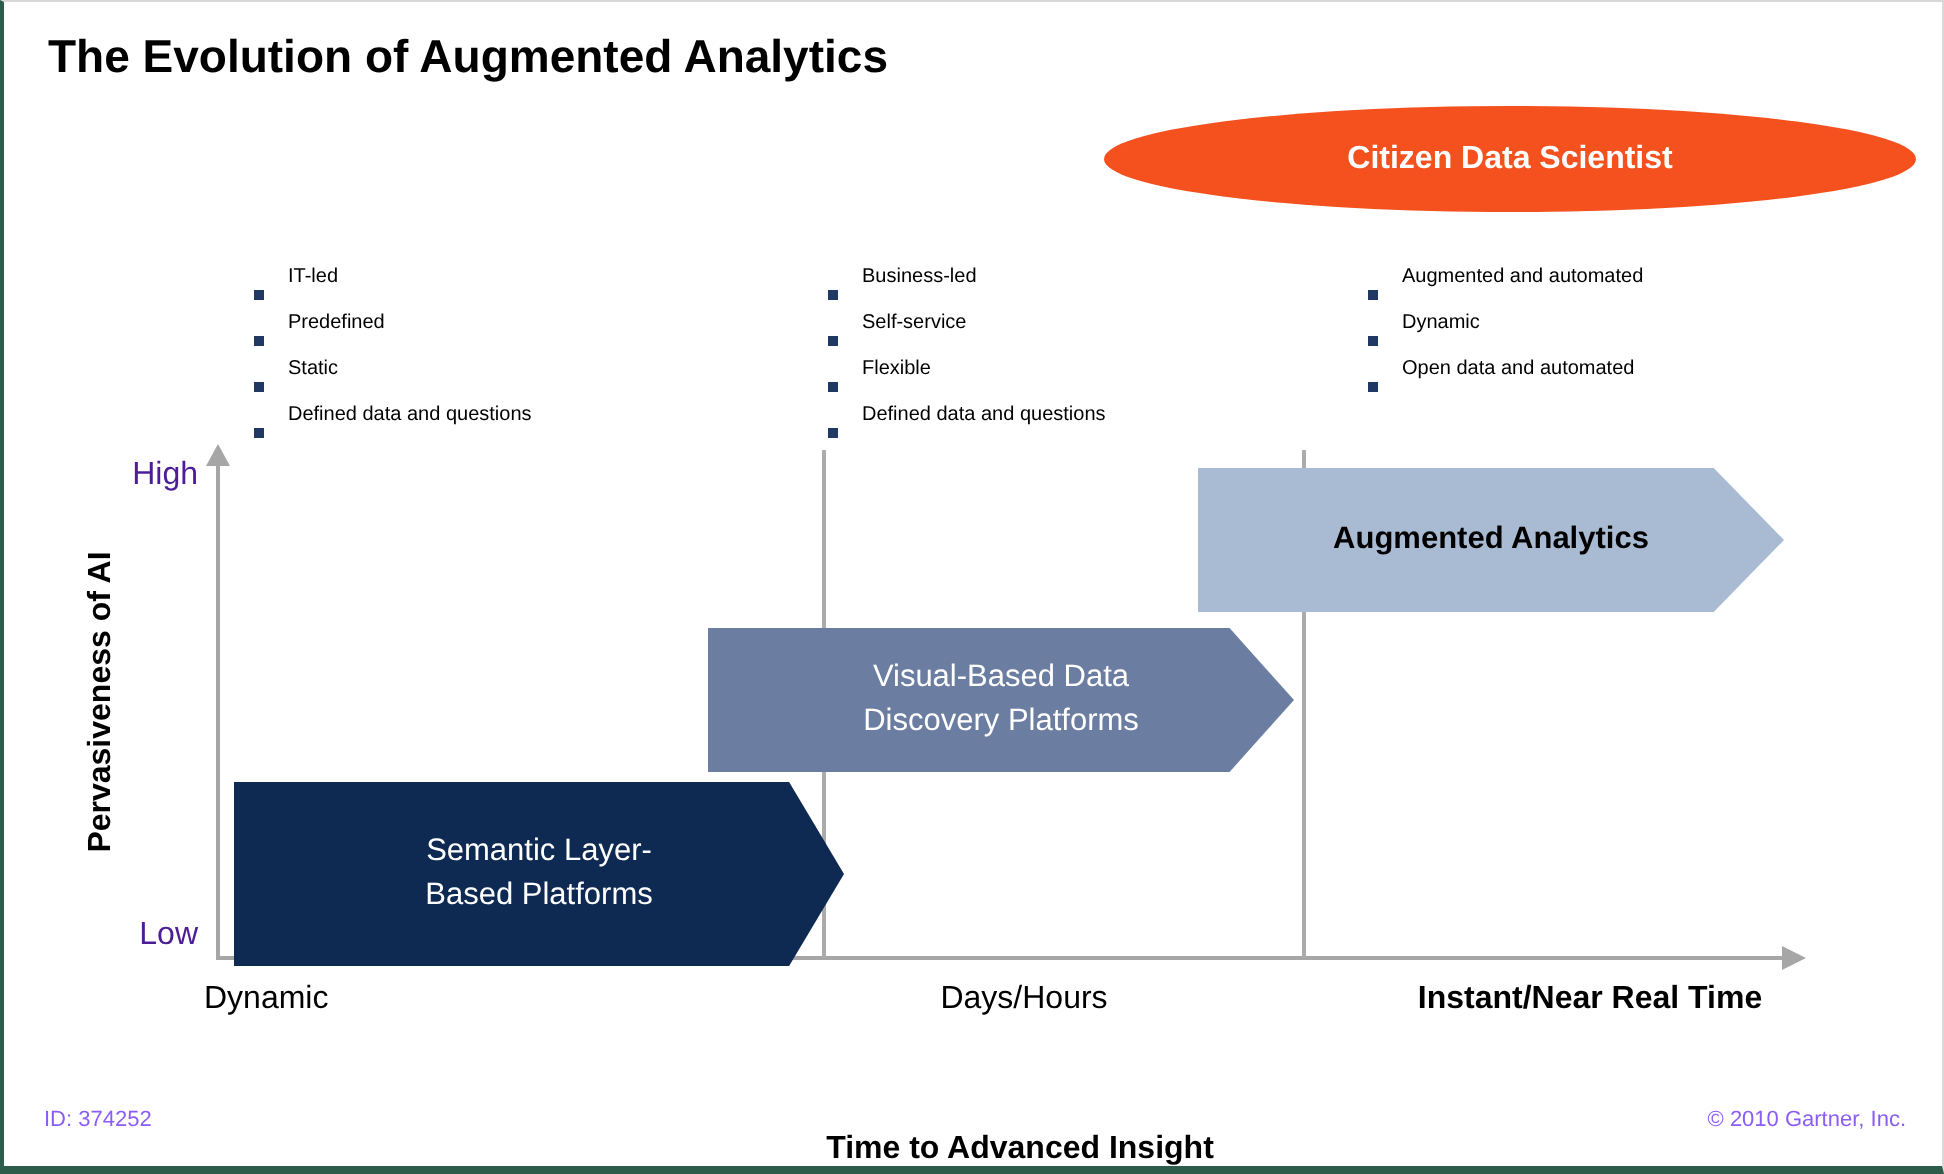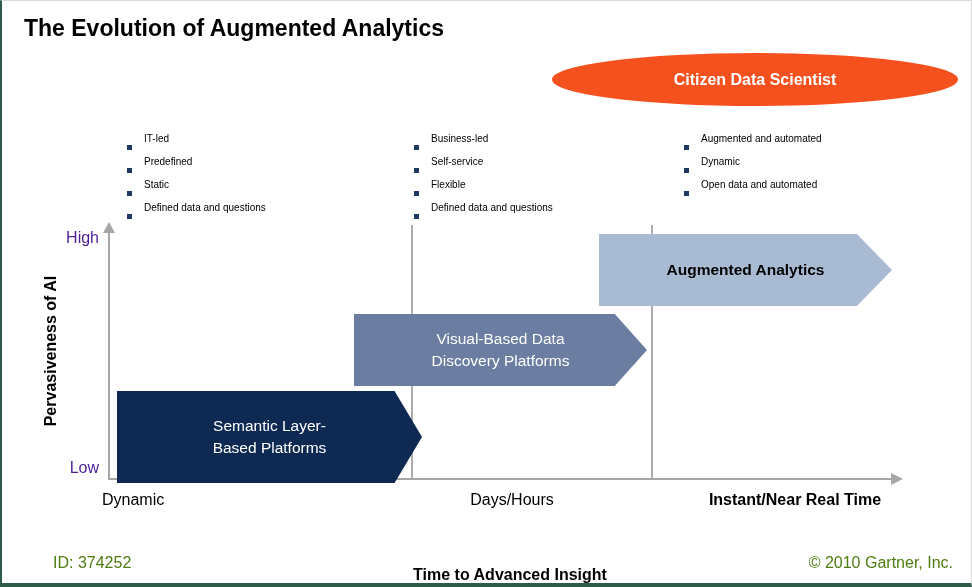--- a/index.html
+++ b/index.html
@@ -148,23 +148,22 @@
     clip-path: polygon(0 0, 89% 0, 100% 50%, 89% 100%, 0 100%);
   }
   .stage.s3 {
     left: 597px; top: 233px;
     width: 293px; height: 72px;
     clip-path: polygon(0 0, 88% 0, 100% 50%, 88% 100%, 0 100%);
   }
   .footer-id, .footer-copy {
     position: absolute;
     top: 553px;
-    font-size: 16px;
-    color: #4d7c0f;
-    margin-left: 31px;
+    font-size: 11px;
+    color: #8b5cf6;
   }
   .footer-id { left: 20px; }
   .footer-copy { right: 18px; }
 </style>
 </head>
 <body>
 
 <div class="slide">
 
   <div class="title">The Evolution of Augmented Analytics</div>

